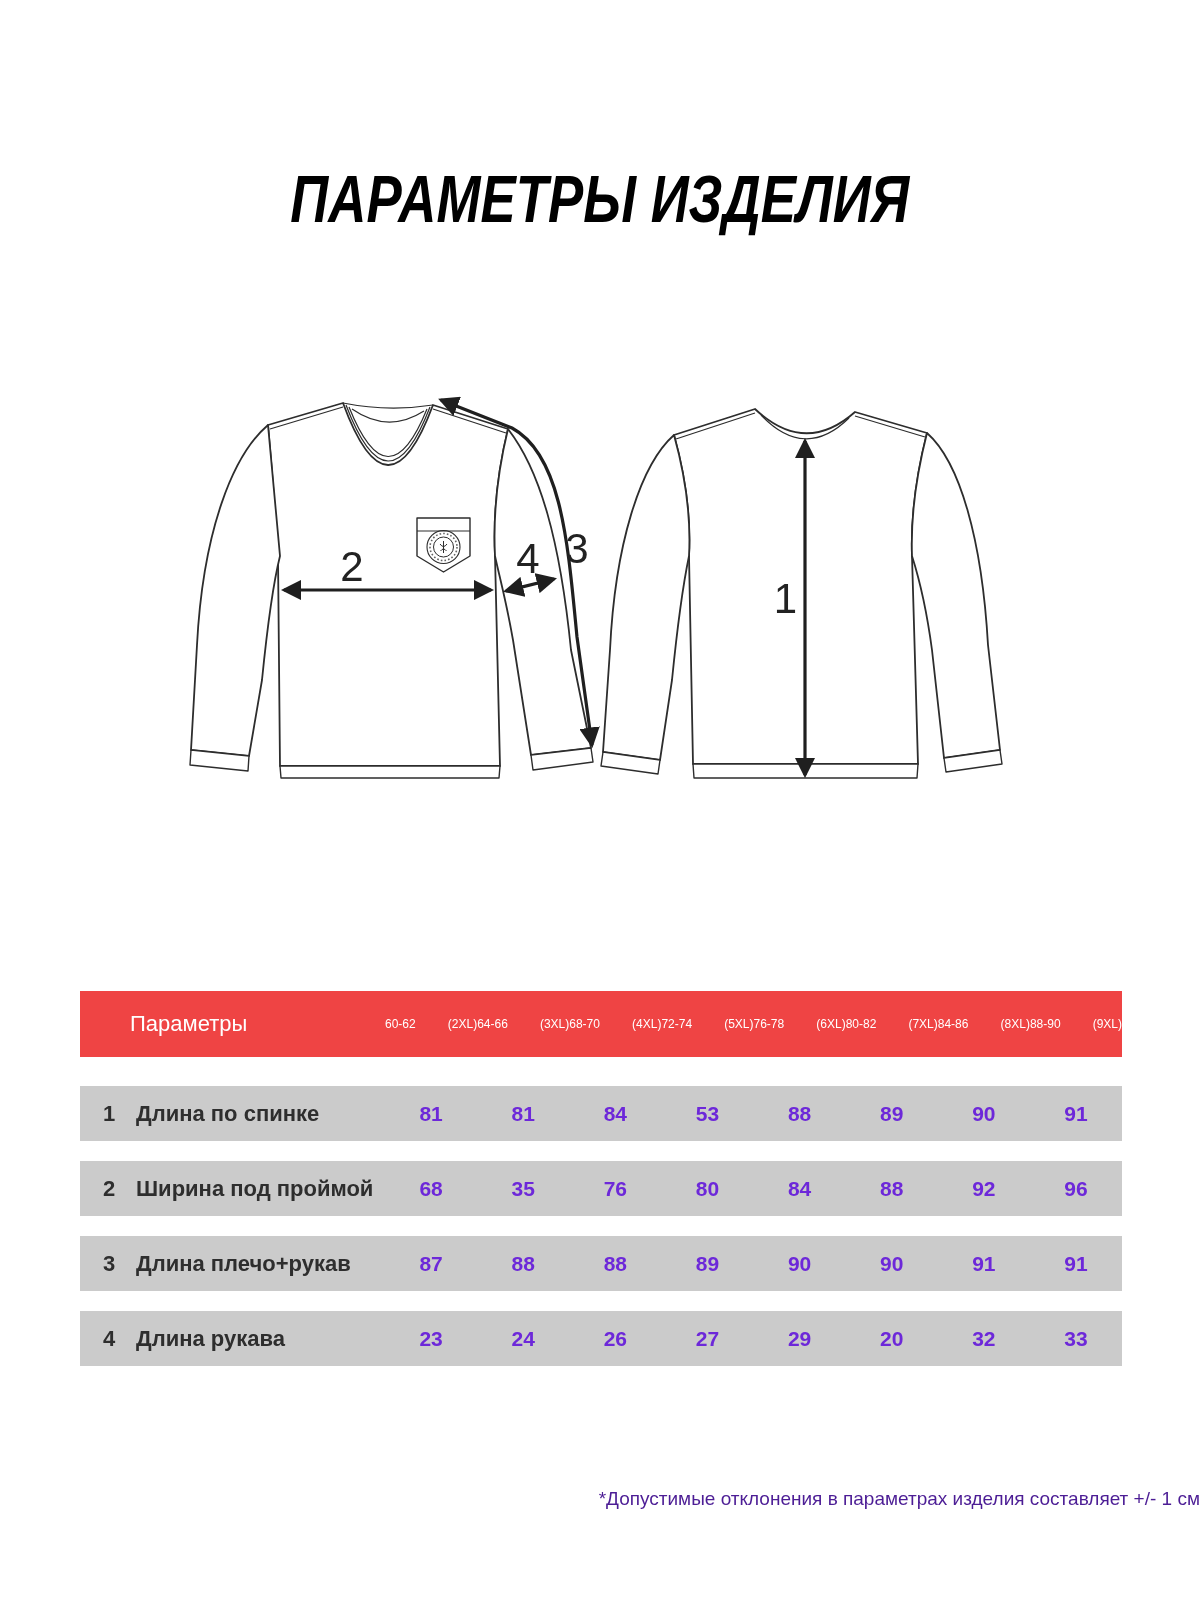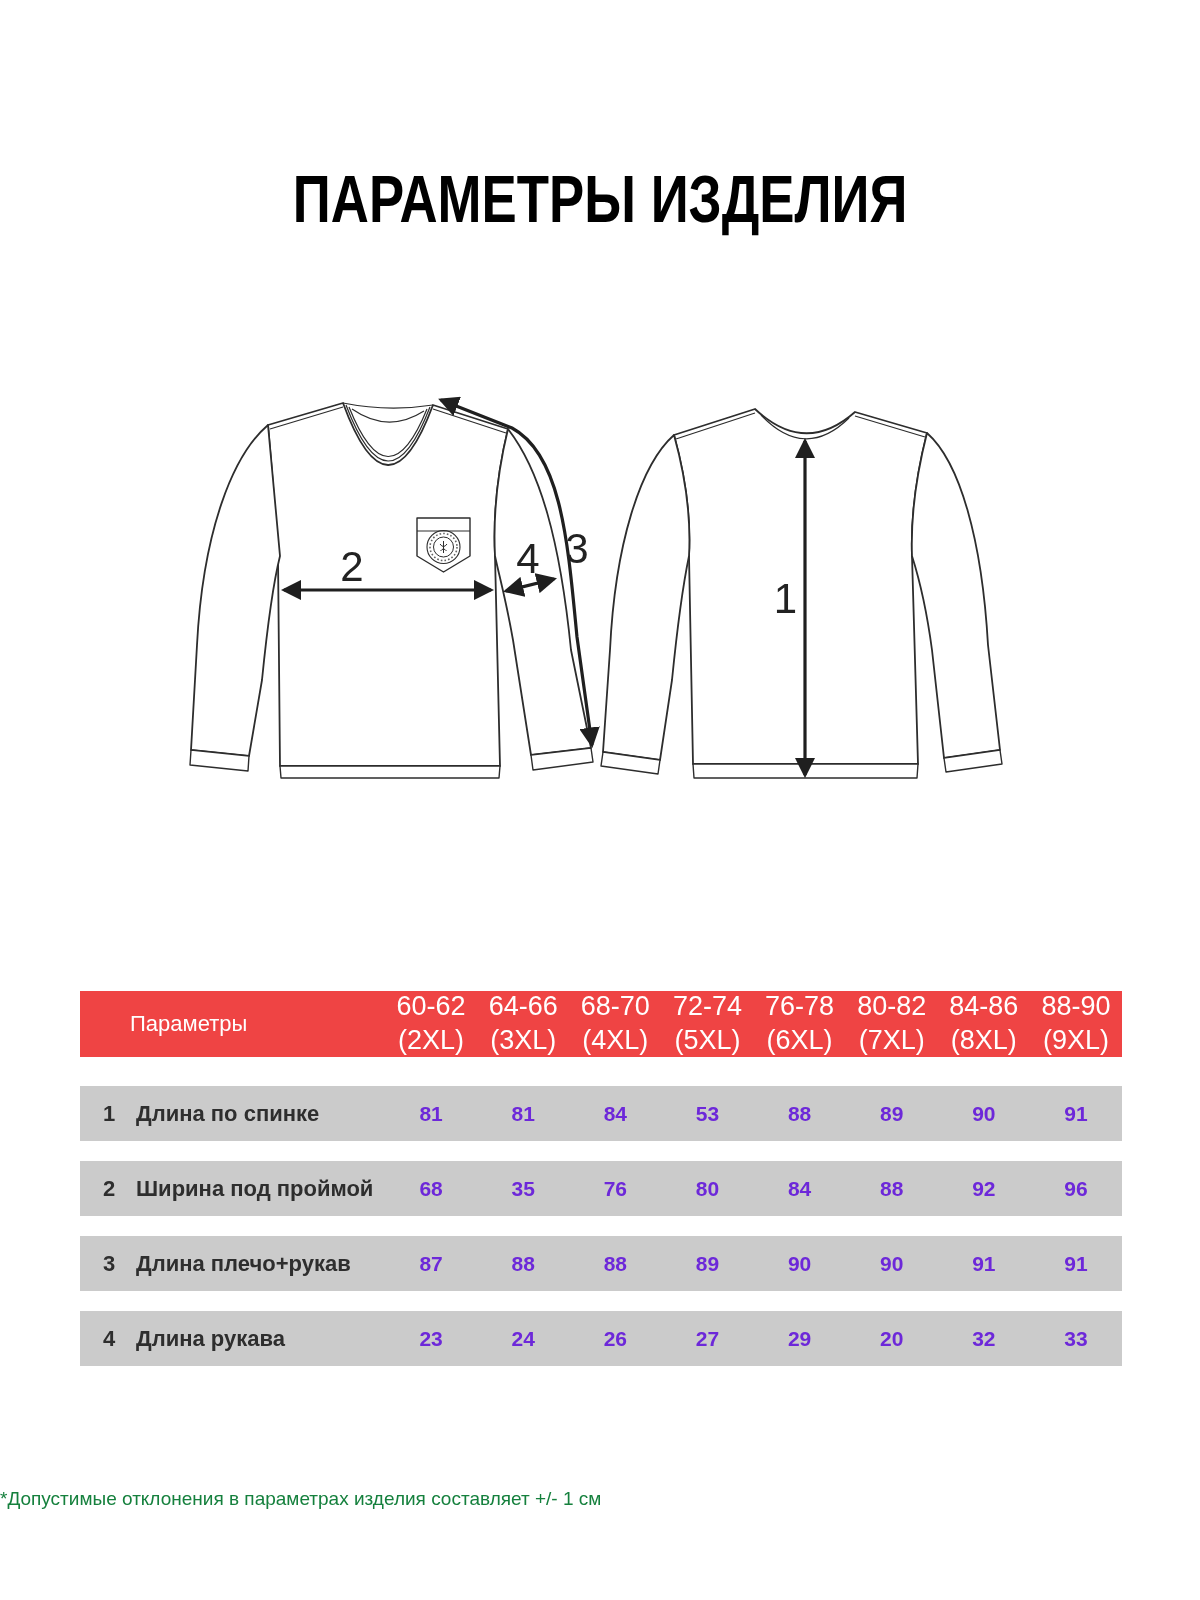--- a/index.html
+++ b/index.html
@@ -1,46 +1,46 @@
 <!DOCTYPE html>
 <html><head>
 <meta charset="utf-8">
 <style>
   html,body{margin:0;padding:0;background:#fff;}
   .page{position:relative;width:1200px;height:1600px;background:#ffffff;overflow:hidden;
         font-family:"Liberation Sans",sans-serif;color:#000;}
   
   .title{position:absolute;top:166px;left:0;width:1200px;text-align:center;margin:0;
-         font-size:66px;font-weight:bold;line-height:1;white-space:nowrap;}
+         font-size:66px;font-weight:bold;line-height:1;white-space:nowrap;font-style:italic;}
   .title .cond{display:inline-block;transform:scaleX(0.8);transform-origin:50% 50%;letter-spacing:0px;}
   
   .diagram{position:absolute;top:375px;left:0;}
   .ol{fill:#ffffff;stroke:#2d2d2d;stroke-width:1.8;stroke-linejoin:round;}
   .seam{fill:none;stroke:#2d2d2d;stroke-width:1.2;}
   .arrow{fill:none;stroke:#1f1f1f;stroke-width:3.2;}
   .mlabel{font-family:"Liberation Sans",sans-serif;font-size:42px;fill:#222;}
   
   .product{position:absolute;top:874px;left:0;width:1200px;text-align:center;margin:0;
            font-size:56px;font-weight:400;line-height:1.2;color:#0b0b0b;}
   
   .size-table{position:absolute;left:80px;top:991px;width:1042px;}
   .thead{display:flex;height:66px;background:#ef4444;color:#ffffff;font-weight:normal;}
   .cell{box-sizing:border-box;}
   .cell.label{width:305px;display:flex;align-items:center;}
   .thead .cell.label{padding-left:50px;font-size:22px;}
   .cell.val{flex:1;display:flex;align-items:center;justify-content:center;text-align:center;}
-  .thead .cell.val{flex-direction:column;font-size:27px;line-height:1.25;}
+  .thead .cell.val{flex-direction:row;font-size:12px;line-height:1.25;justify-content:space-between;}
   .trow{display:flex;height:55px;background:#cbcbcb;margin-top:20px;color:#2e2e2e;font-weight:bold;}
   .trow.first{margin-top:29px;}
   .trow .cell.label{padding-left:23px;font-size:22px;}
   .trow .cell.label .num{width:33px;flex:none;}
   .trow .cell.val{font-size:21px;color:#6d28d9;}
   
-  .note{position:absolute;top:1488px;left:0;width:1200px;text-align:left;margin:0;
-        font-size:19px;color:#15803d;}
+  .note{position:absolute;top:1488px;left:0;width:1200px;text-align:right;margin:0;
+        font-size:19px;color:#4c1d95;}
 </style>
 </head>
 <body>
 
 <div class="page">
 
   <h1 class="title"><span class="cond">ПАРАМЕТРЫ ИЗДЕЛИЯ</span></h1>
 
   <svg class="diagram" width="1200" height="440" viewBox="0 0 1200 440" xmlns="http://www.w3.org/2000/svg">
     <defs>

